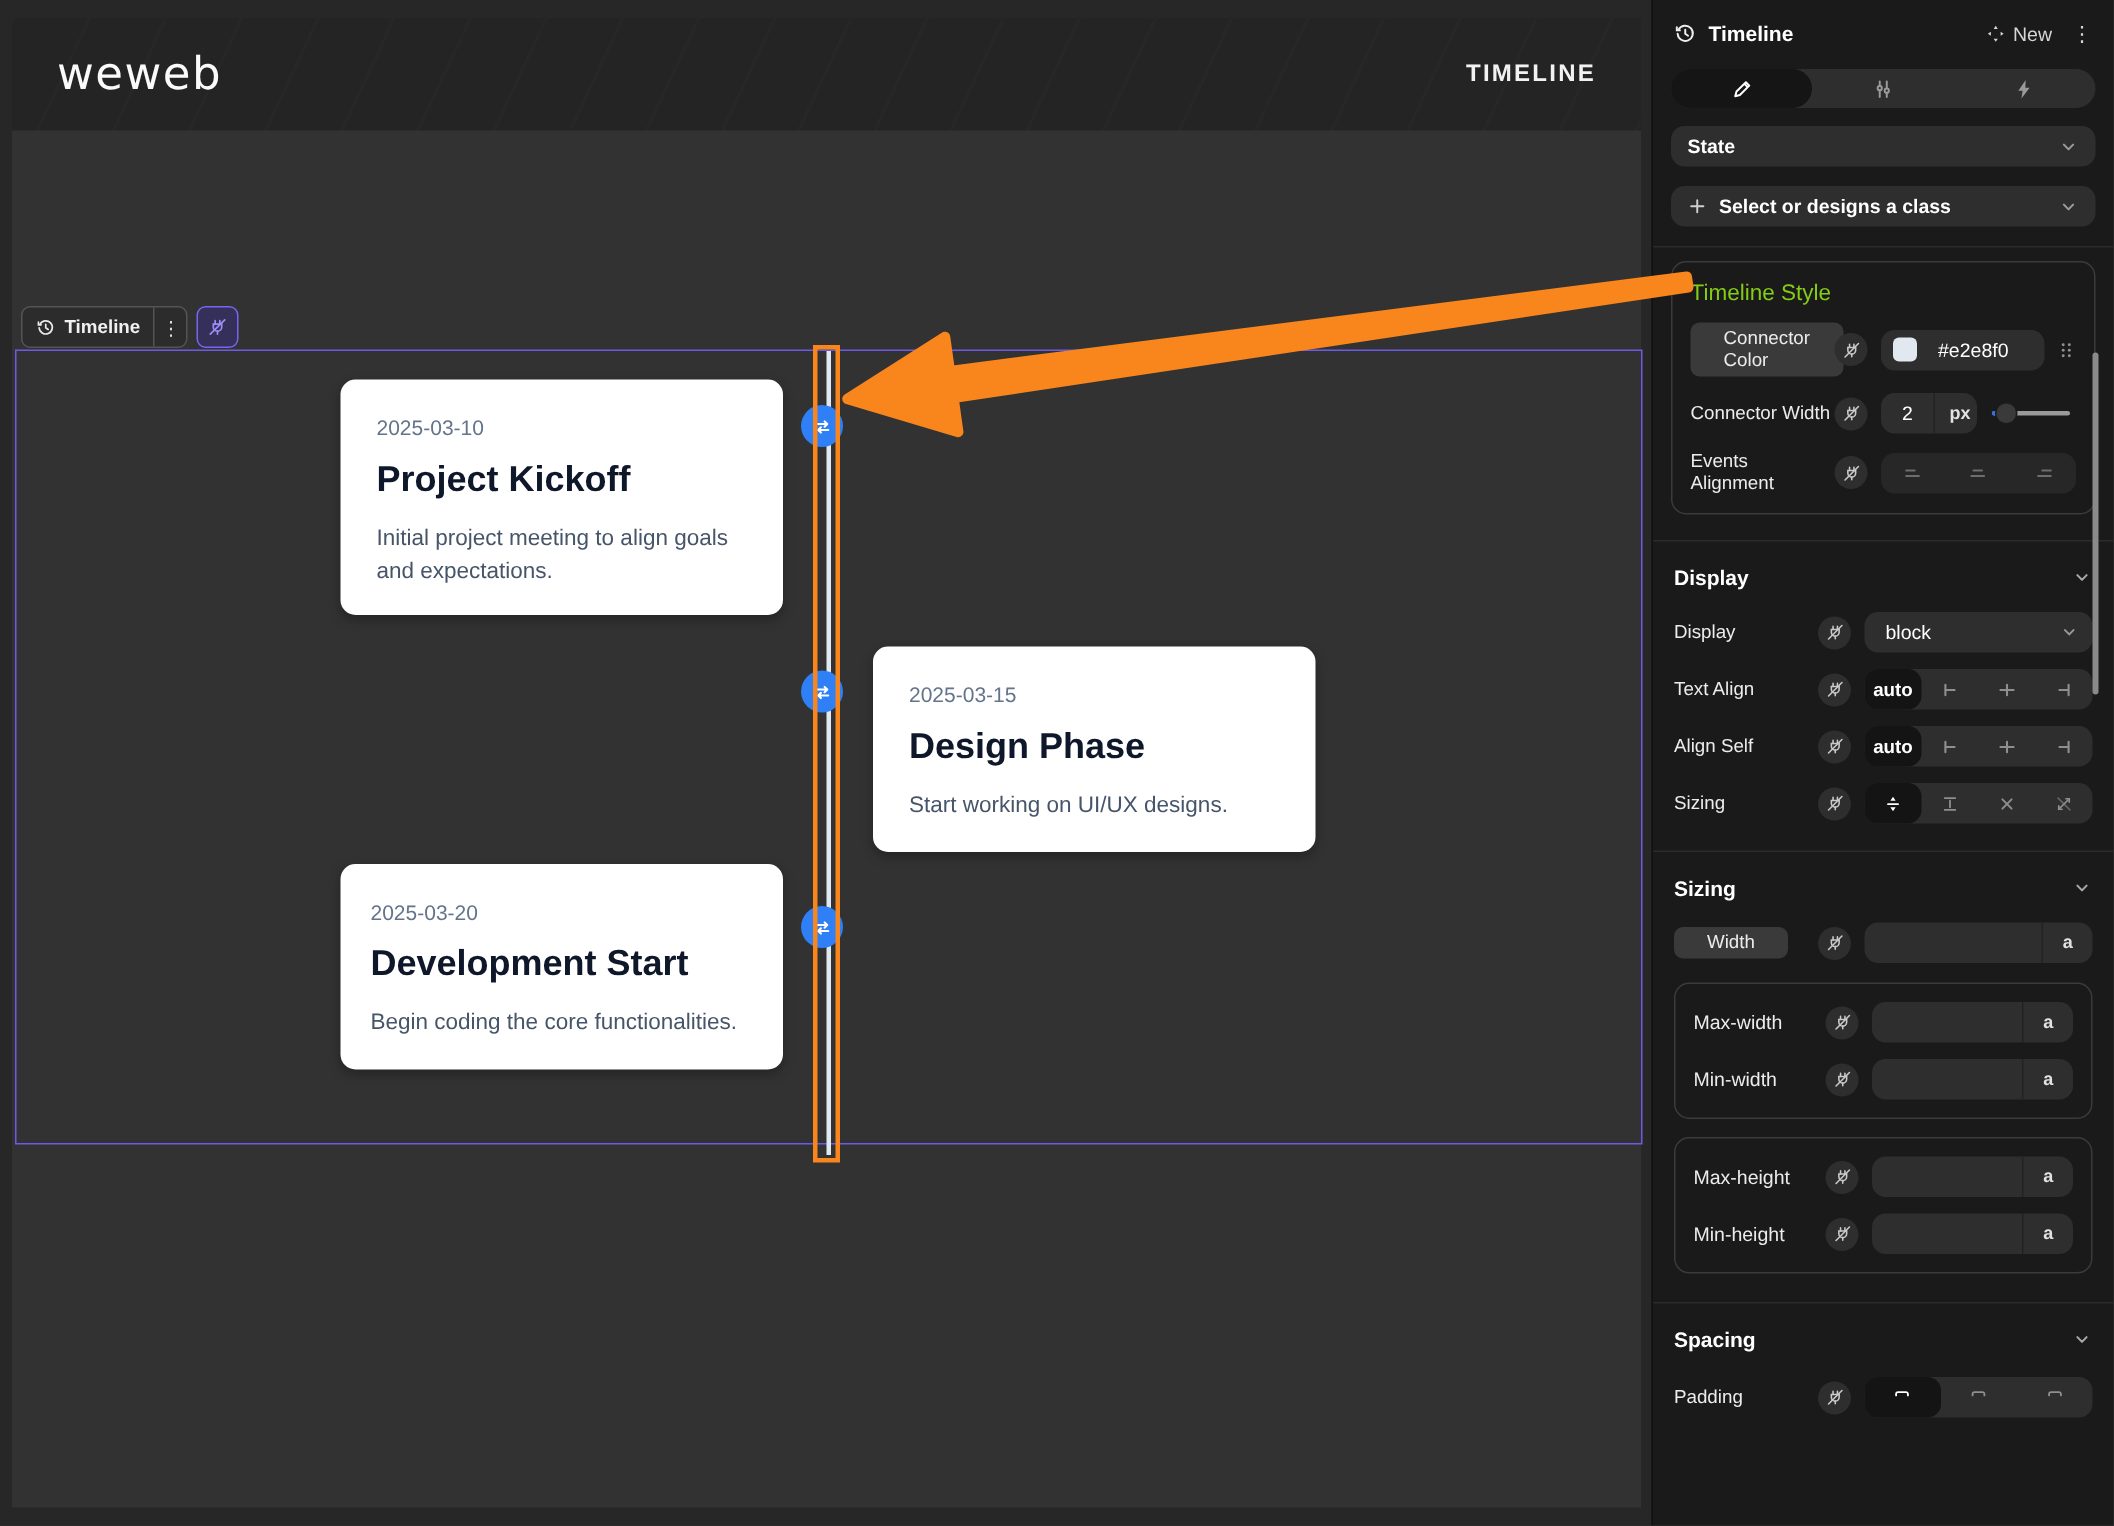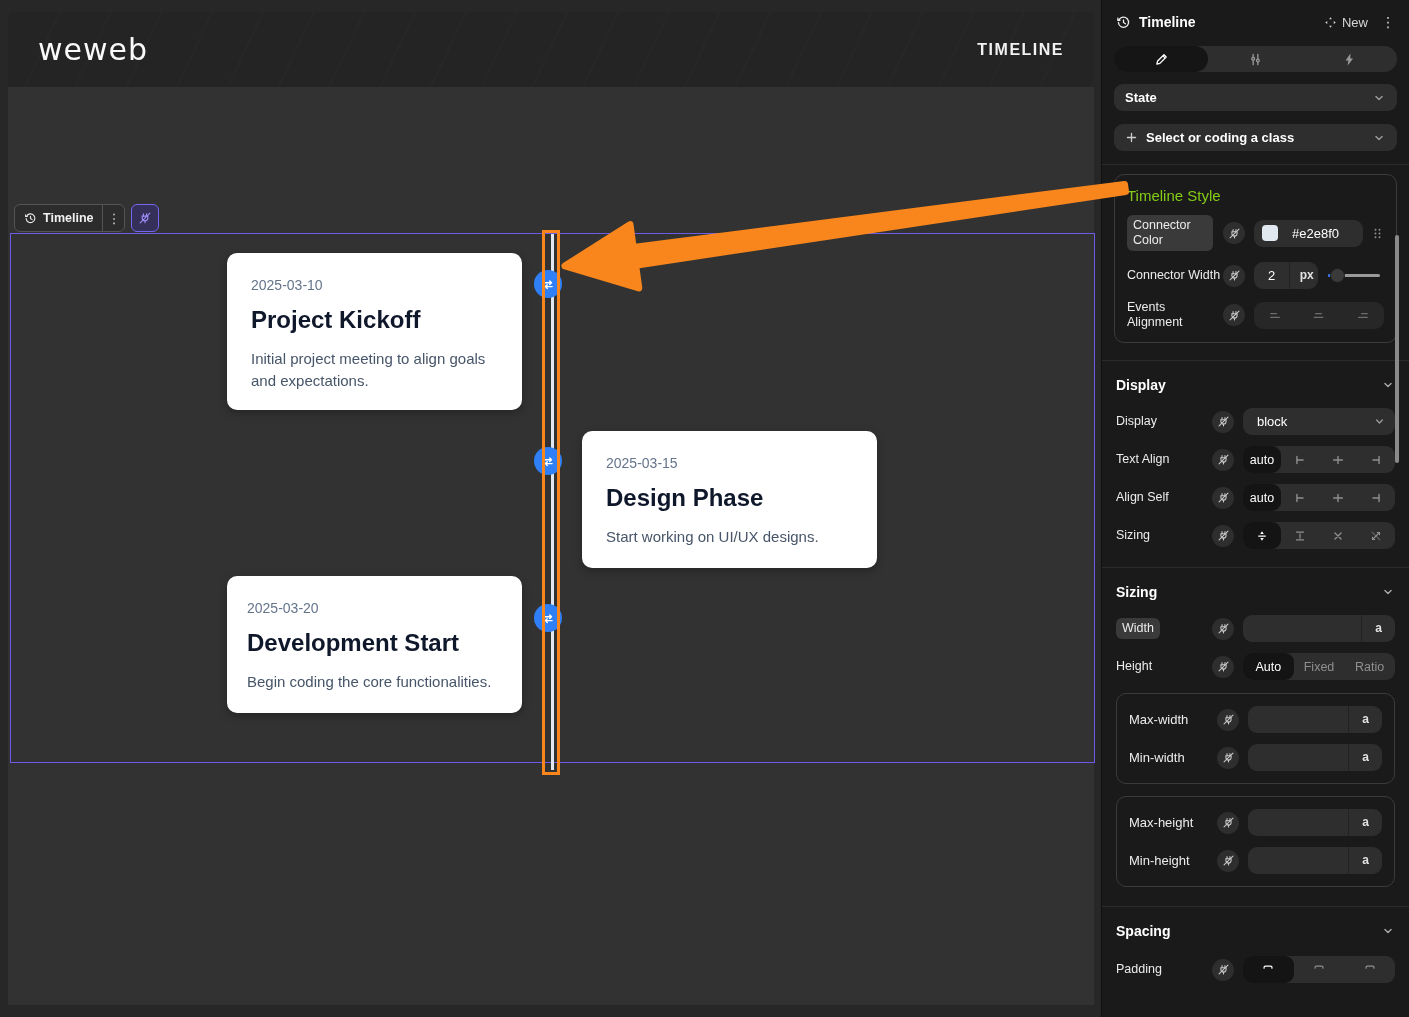--- a/index.html
+++ b/index.html
@@ -49,31 +49,31 @@
   .tabs{margin:2px 12px 0;height:26px;background:#2e2e2e;border-radius:13px;display:flex;}
   .tab{flex:1;display:flex;align-items:center;justify-content:center;border-radius:13px;color:#9a9a9a;}
   .tab.sel{background:#151515;color:#fff;}
   .pselect{margin:12px 12px 0;height:27px;background:#2e2e2e;border-radius:9px;display:flex;align-items:center;padding:0 11px;color:#fff;font-size:13px;font-weight:700;}
   .pselect .chev{margin-left:auto;}
   .hr{height:1px;background:#2b2b2b;margin-top:13px;}
   .group{margin:9px 12px 0;border:1px solid #3b3b3b;border-radius:10px;padding:12px;box-sizing:border-box;}
   .g-title{font-size:15px;color:#84cc16;}
   .prow{display:flex;align-items:center;margin-top:11px;}
   .plabel{width:96px;flex:none;font-size:12.5px;color:#ececec;line-height:1.2;}
-  .hl{background:#3a3a3a;border-radius:6px;padding:3px 6px;display:inline-block;}
+  .hl{background:#3a3a3a;border-radius:6px;padding:3px 22px;display:inline-block;}
   .bind{width:22px;height:22px;border-radius:50%;background:#2e2e2e;display:flex;align-items:center;justify-content:center;flex:none;margin-right:9px;}
   .ctrl{flex:1;min-width:0;}
   .input{display:flex;align-items:center;background:#2e2e2e;border-radius:9px;height:27px;overflow:hidden;}
   .input .val{flex:1;padding:0 14px;font-size:13px;color:#fff;white-space:nowrap;}
   .input .unit{width:33px;flex:none;text-align:center;font-size:12px;font-weight:700;color:#e2e2e2;border-left:1px solid #222;line-height:27px;}
   .swatch{width:16px;height:16px;border-radius:4px;background:#e2e8f0;flex:none;margin-left:8px;}
   .seg{display:flex;align-items:center;background:#2e2e2e;border-radius:9px;height:27px;flex:1;}
   .seg.dim{background:#272727;}
   .cell{flex:1;display:flex;align-items:center;justify-content:center;height:100%;color:#8f8f8f;font-size:12.5px;border-radius:9px;}
-  .cell.sel{background:#141414;color:#fff;font-weight:400;}
+  .cell.sel{background:#141414;color:#fff;font-weight:700;}
   .slider{position:relative;width:52px;height:27px;flex:none;margin-left:10px;}
   .slider .track{position:absolute;left:0;right:0;top:12px;height:3px;background:#9a9a9a;border-radius:2px;}
   .slider .fill{position:absolute;left:0;top:12px;width:7px;height:3px;background:#2f6ff0;border-radius:2px;}
   .slider .knob{position:absolute;left:2px;top:6px;width:15px;height:15px;border-radius:50%;background:#3a3a3a;border:1px solid #1c1c1c;box-sizing:border-box;}
   .drag{margin-left:8px;flex:none;display:flex;align-items:center;}
   .section{padding:0 14px;}
   .sec-h{display:flex;align-items:center;justify-content:space-between;margin-top:16px;color:#fff;font-size:14px;font-weight:700;}
   .scroll-thumb{position:absolute;right:10px;top:235px;width:4px;height:228px;background:#8a8a8a;border-radius:2px;z-index:40;}
   svg.ic{display:block;}
 </style>
@@ -280,21 +280,21 @@
     <span>State</span>
     <svg class="ic chev" width="14" height="14" color="#9a9a9a">
         <use href="#i-chev"></use>
       </svg>
   </div>
 
   <div class="pselect" style="margin-top:13px;">
     <svg class="ic" width="13" height="13" color="#cfcfcf" style="margin-right:8px">
         <use href="#i-plus"></use>
       </svg>
-    <span>Select or coding a class</span>
+    <span>Select or designs a class</span>
     <svg class="ic chev" width="14" height="14" color="#9a9a9a">
         <use href="#i-chev"></use>
       </svg>
   </div>
 
   <div class="hr"></div>
 
   <div class="group">
     <div class="g-title">Timeline Style</div>
 
@@ -497,33 +497,20 @@
           </svg>
         </div>
       <div class="ctrl">
         <div class="input">
           <span class="val"></span>
           <span class="unit">a</span>
         </div>
       </div>
     </div>
 
-    <div class="prow">
-      <div class="plabel">Height</div>
-      <div class="bind">
-          <svg class="ic" width="13" height="13" color="#c9c9c9">
-            <use href="#i-plug"></use>
-          </svg>
-        </div>
-      <div class="seg">
-        <div class="cell sel">Auto</div>
-        <div class="cell">Fixed</div>
-        <div class="cell">Ratio</div>
-      </div>
-    </div>
 
     <div class="group" style="margin:13px 0 0;">
       <div class="prow" style="margin-top:0;">
         <div class="plabel" style="width:88px;font-size:13px;">Max-width</div>
         <div class="bind">
             <svg class="ic" width="13" height="13" color="#c9c9c9">
               <use href="#i-plug"></use>
             </svg>
           </div>
         <div class="ctrl">

